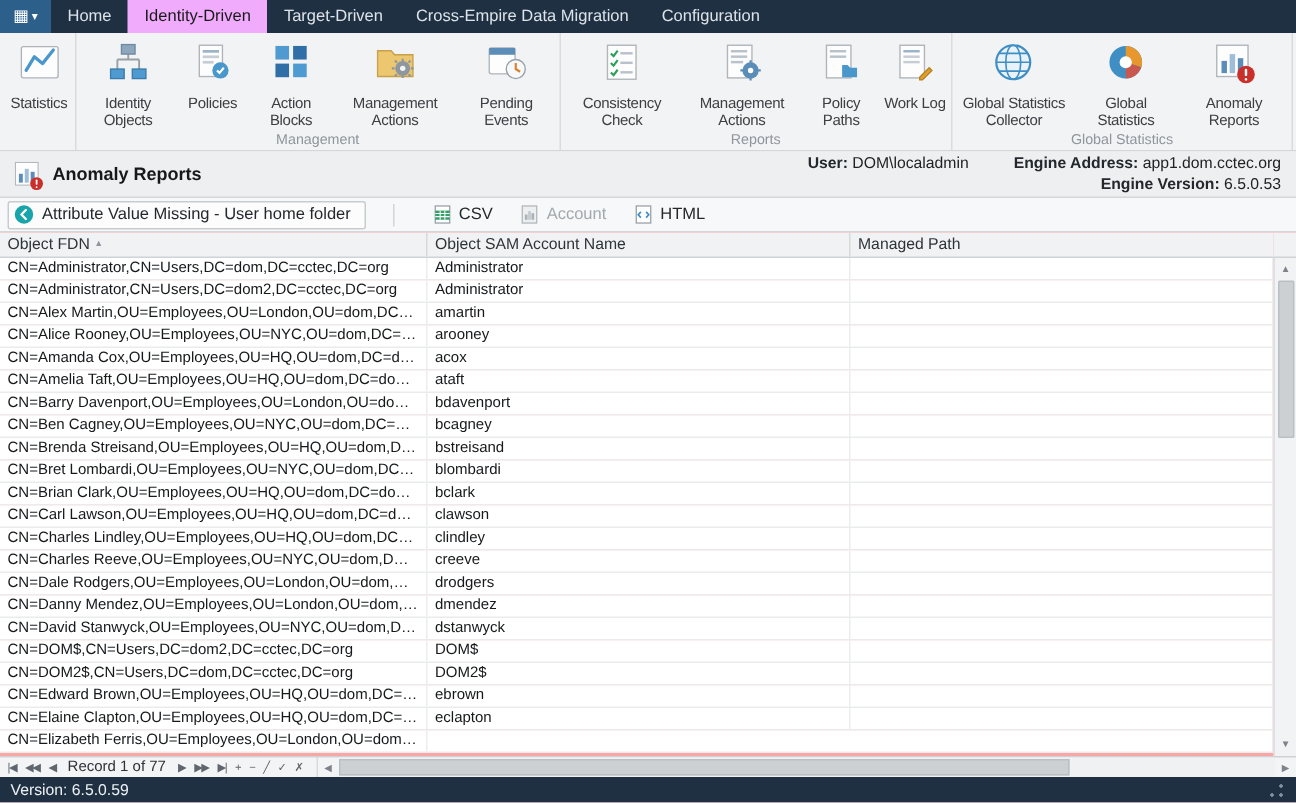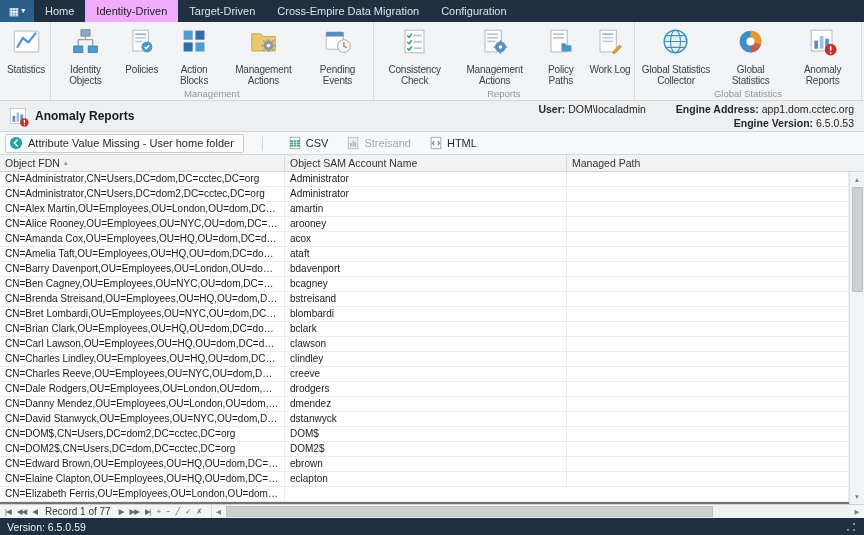--- a/index.html
+++ b/index.html
@@ -47,21 +47,21 @@
   .backbtn { display:flex; align-items:center; gap:5px; height:19px; padding:0 9px 0 3px;
              border:1px solid #c9ccce; background:#fcfcfc; border-radius:2px; color:#24282c; cursor:pointer; }
   .ticon svg { width:14px; height:14px; display:block; }
   .tsep { width:1px; height:15px; background:#d2d5d7; }
   .tbtns { display:flex; gap:4px; }
   .tbtn { display:flex; align-items:center; gap:4px; height:19px; padding:0 7px;
           color:#24282c; cursor:pointer; border-radius:2px; }
   .tbtn.disabled { color:#a2a8ad; cursor:default; }
 
   
-  .grid { flex:1; position:relative; display:flex; flex-direction:column; overflow:hidden; background:#737373; }
+  .grid { flex:1; position:relative; display:flex; flex-direction:column; overflow:hidden; background:#fca5a5; }
   .ghead { height:17px; flex:0 0 17px; display:flex; background:#f1f2f4;
            border-bottom:1px solid #d0d3d5; margin-right:15px; }
   .ghcell { display:flex; align-items:center; gap:3px; padding:0 5px; font-size:10.5px; color:#2e3338;
             border-right:1px solid #d6d8da; overflow:hidden; white-space:nowrap; cursor:pointer; }
   .sorticon { font-size:6px; color:#8f959b; }
   .c0 { width:285px; } .c1 { width:282px; } .c2 { flex:1; border-right:none; }
   .gbody { flex:1; overflow:hidden; margin-right:15px; }
   .grow { display:flex; height:15px; border-bottom:1px solid #e9ebec; background:#fff; }
   .gcell { padding:0 5px; font-size:10px; line-height:14px; color:#16181a;
            border-right:1px solid #ecedee; white-space:nowrap; overflow:hidden; }
@@ -343,21 +343,21 @@
         </div>
         <div class="tbtn disabled">
           <span class="ticon">
             <svg viewBox="0 0 16 16">
               <rect x="2.5" y="1.5" width="11" height="13" fill="#eceef0" stroke="#b3b9be"></rect>
               <rect x="4.5" y="8" width="2" height="4" fill="#aab1b7"></rect>
               <rect x="7" y="5.5" width="2" height="6.5" fill="#c2c8cd"></rect>
               <rect x="9.5" y="7" width="2" height="5" fill="#aab1b7"></rect>
             </svg>
           </span>
-          <span>Streisand</span>
+          <span>Account</span>
         </div>
         <div class="tbtn">
           <span class="ticon">
             <svg viewBox="0 0 16 16">
               <rect x="2.5" y="1.5" width="11" height="13" fill="#fff" stroke="#9aa3ab"></rect>
               <path d="M6 6L4 8.2 6 10.4M10 6l2 2.2-2 2.2" stroke="#3f8fc4" stroke-width="1.3" fill="none"></path>
             </svg>
           </span>
           <span>HTML</span>
         </div>

